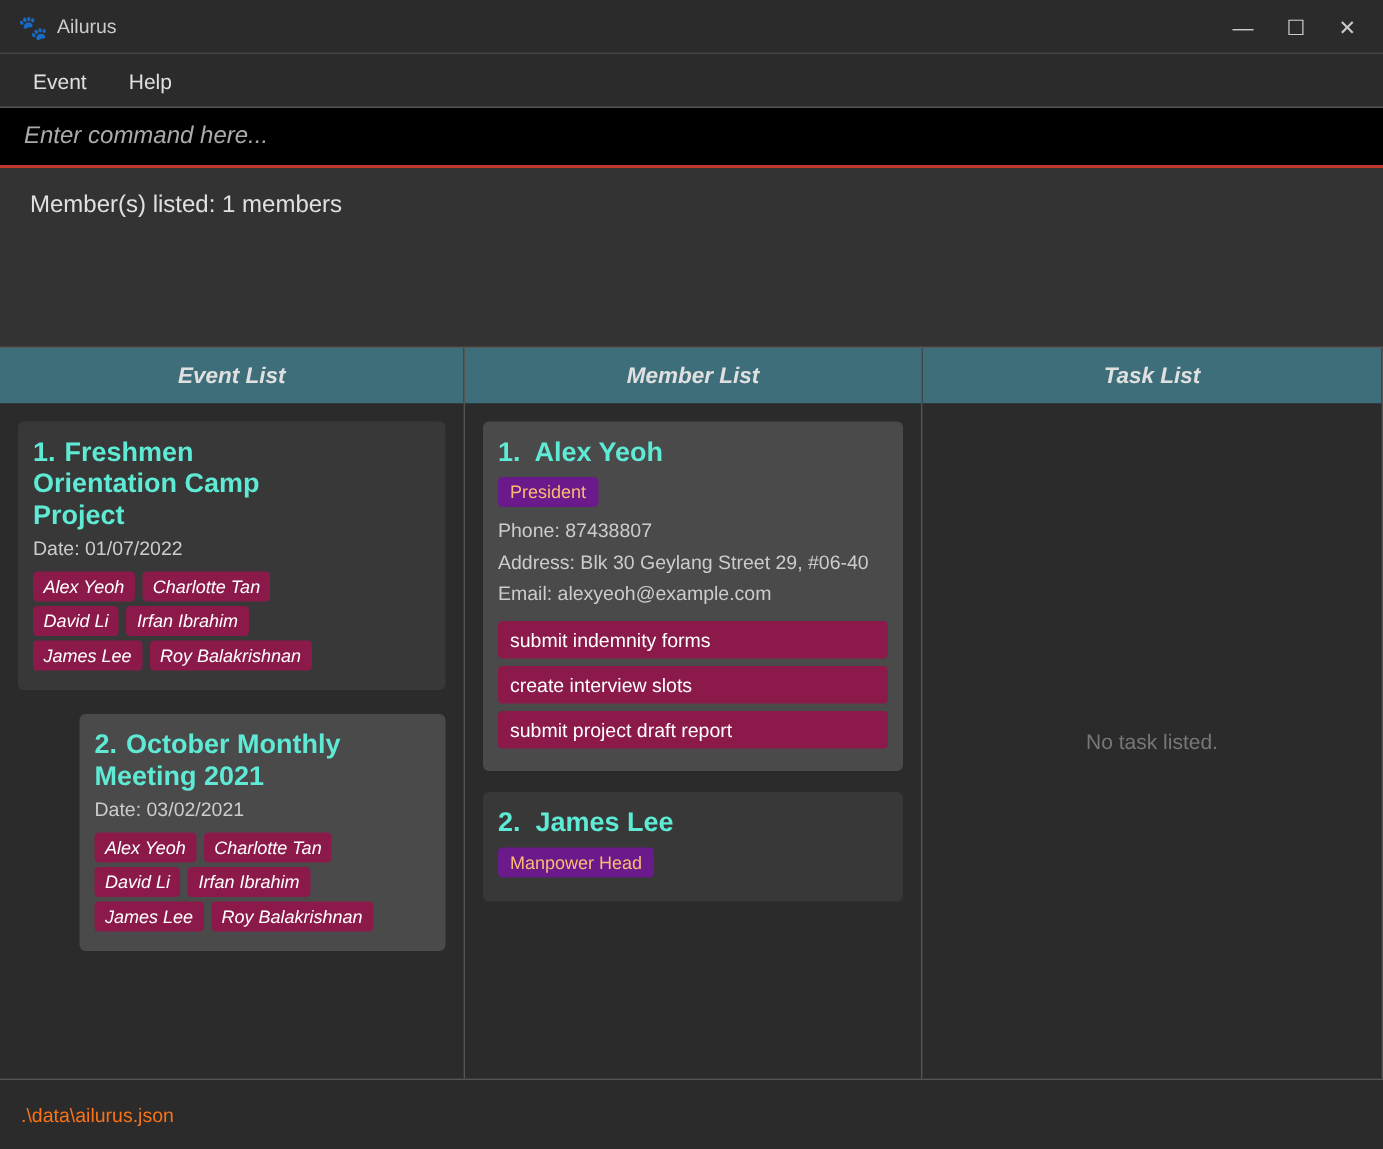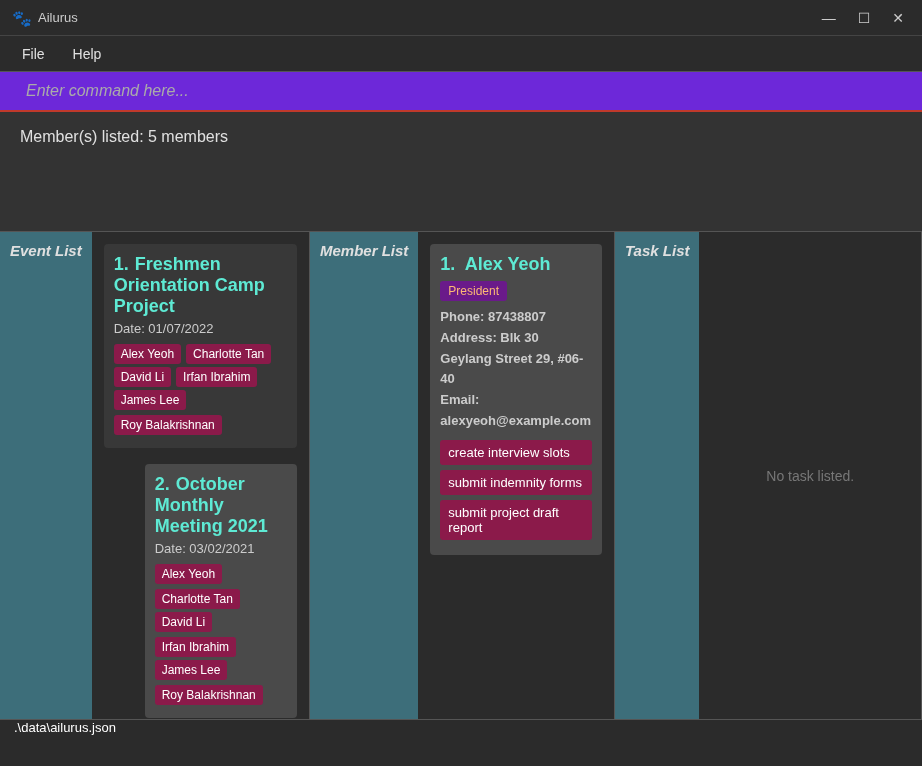--- a/index.html
+++ b/index.html
@@ -62,22 +62,22 @@
     .menu-item {
       padding: 4px 14px;
       font-size: 14px;
       color: #e0e0e0;
       cursor: pointer;
       border-radius: 3px;
     }
 
     
     .command-bar {
-      background: #6d28d9;
-      padding: 10px 26px;
+      background: #000000;
+      padding: 10px 16px;
       border-bottom: 2px solid #c0392b;
     }
     .command-input {
       width: 100%;
       background: transparent;
       border: none;
       outline: none;
       font-size: 16px;
       color: #aaa;
       font-style: italic;
@@ -99,21 +99,21 @@
     
     .main-content {
       display: flex;
       height: calc(766px - 36px - 36px - 55px - 120px - 32px);
       overflow: hidden;
     }
 
     
     .panel {
       display: flex;
-      flex-direction: row;
+      flex-direction: column;
       border-right: 1px solid #555;
       overflow: hidden;
     }
     .panel-event { width: 310px; }
     .panel-member { width: 305px; }
     .panel-task { flex: 1; }
 
     .panel-header {
       background: #3d6e7a;
       padding: 10px;
@@ -163,20 +163,21 @@
       flex-wrap: wrap;
       gap: 5px;
       margin-bottom: 3px;
     }
     .tag {
       background: #8b1a4a;
       color: #fff;
       font-size: 12px;
       padding: 3px 7px;
       border-radius: 3px;
+      font-style: italic;
     }
 
     
     .member-item {
       margin-bottom: 14px;
       padding: 10px;
       background: #383838;
       border-radius: 4px;
     }
     .member-item.selected { background: #4a4a4a; }
@@ -193,21 +194,20 @@
       font-size: 12px;
       padding: 3px 8px;
       border-radius: 3px;
       margin-bottom: 6px;
     }
     .member-details {
       font-size: 13px;
       color: #ccc;
       line-height: 1.6;
       margin-bottom: 8px;
-      font-weight: bold;
     }
     .task-tag {
       display: block;
       background: #8b1a4a;
       color: #fff;
       font-size: 13px;
       padding: 5px 8px;
       border-radius: 3px;
       margin-bottom: 5px;
     }
@@ -221,53 +221,53 @@
       top: 50%;
       left: 50%;
       transform: translate(-50%, -50%);
     }
 
     
     .bottom-status {
       background: #2b2b2b;
       height: 32px;
       display: flex;
-      align-items: flex-start;
+      align-items: flex-end;
       padding: 0 14px;
       border-top: 1px solid #555;
       font-size: 13px;
-      color: #ffffff;
+      color: #f97316;
     }
   </style>
 </head>
 <body>
 
 <div class="title-bar">
   <div class="title-bar-left">
     <span class="title-bar-icon">🐾</span>
     <span class="title-bar-title">Ailurus</span>
   </div>
   <div class="title-bar-controls">
     <button class="title-bar-btn">—</button>
     <button class="title-bar-btn">☐</button>
     <button class="title-bar-btn close">✕</button>
   </div>
 </div>
 
 <div class="menu-bar">
-  <div class="menu-item">File</div>
+  <div class="menu-item">Event</div>
   <div class="menu-item">Help</div>
 </div>
 
 <div class="command-bar">
   <input class="command-input" type="text" placeholder="Enter command here..." style="">
 </div>
 
 <div class="status-area">
-  <span class="status-text">Member(s) listed: 5 members</span>
+  <span class="status-text">Member(s) listed: 1 members</span>
 </div>
 
 <div class="main-content">
 
   <div class="panel panel-event">
     <div class="panel-header">Event List</div>
     <div class="panel-body">
 
       <div class="event-item">
         <div class="event-number-title">
@@ -317,25 +317,31 @@
       <div class="member-item selected">
         <div class="member-number-name">
           1.&nbsp; Alex Yeoh
         </div>
         <span class="role-badge">President</span>
         <div class="member-details">
           Phone: 87438807<br>
           Address: Blk 30 Geylang Street 29, #06-40<br>
           Email: alexyeoh@example.com
         </div>
+        <span class="task-tag">submit indemnity forms</span>
         <span class="task-tag">create interview slots</span>
-        <span class="task-tag">submit indemnity forms</span>
         <span class="task-tag">submit project draft report</span>
       </div>
 
+      <div class="member-item">
+        <div class="member-number-name">
+          2.&nbsp; James Lee
+        </div>
+        <span class="role-badge">Manpower Head</span>
+      </div>
 
     </div>
   </div>
 
   <div class="panel panel-task">
     <div class="panel-header">Task List</div>
     <div class="panel-body">
       <span class="no-task">No task listed.</span>
     </div>
   </div>

